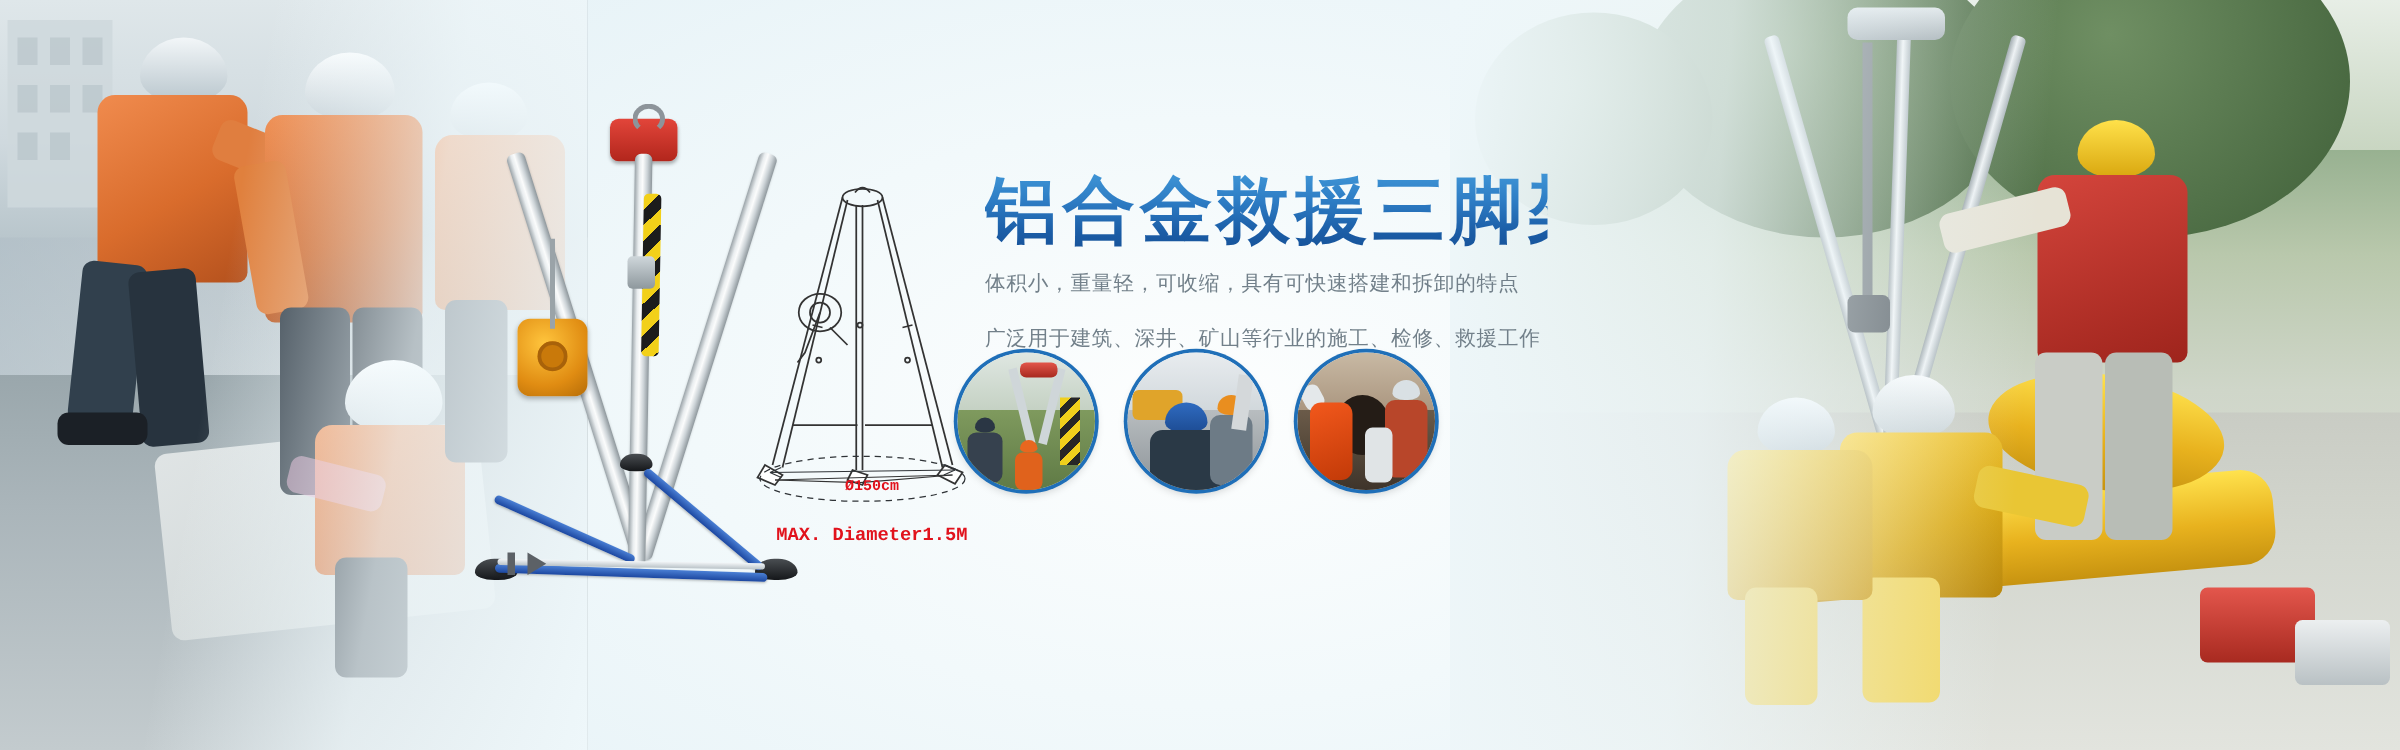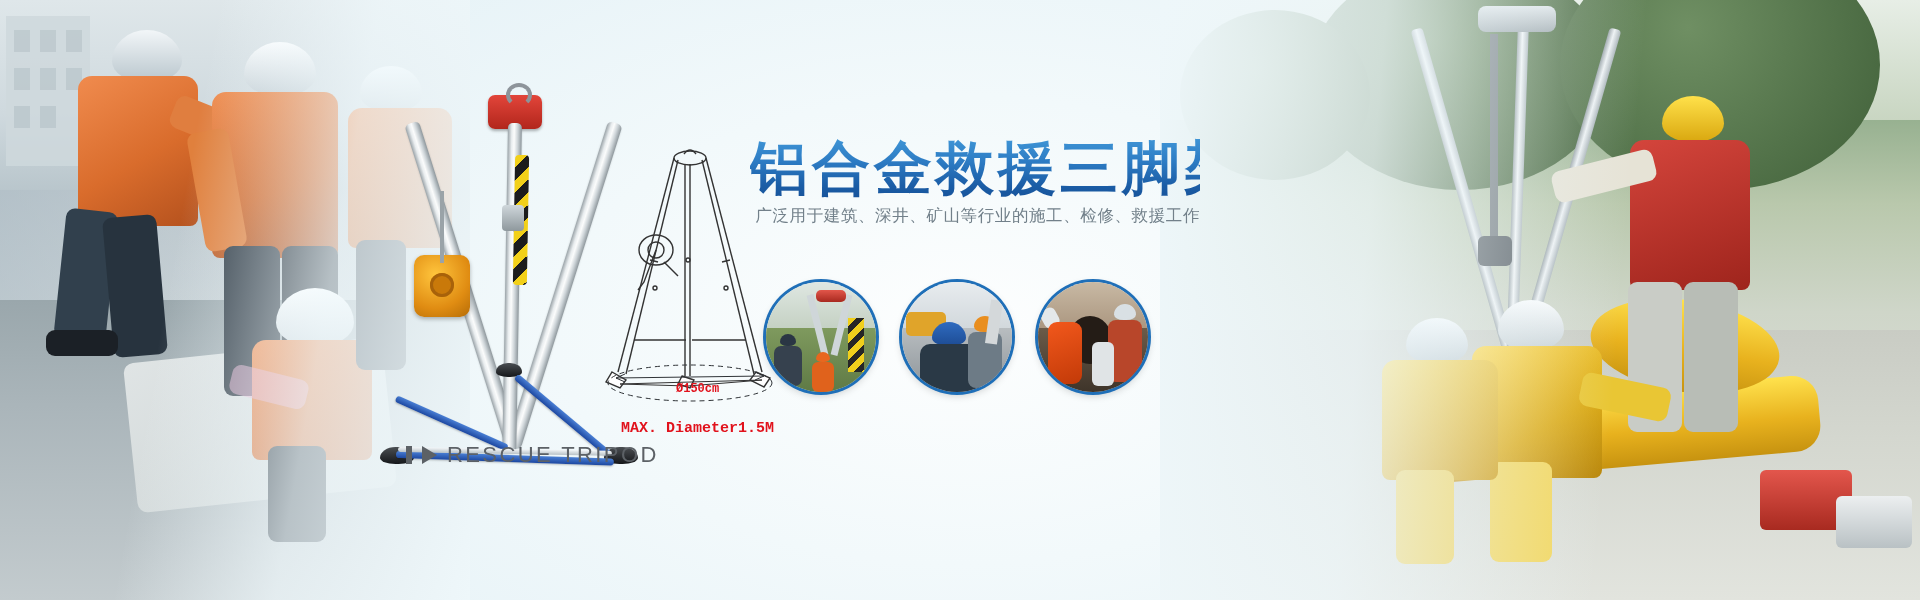--- a/index.html
+++ b/index.html
@@ -97,21 +97,21 @@
   #dia-small{ left:676px; top:382px; font-size:12px; }
   #dia-max  { left:621px; top:420px; font-size:15px;text-align:right; }
 
   
   .caption{position:absolute; left:406px; top:442px; display:flex; align-items:center; gap:10px;}
   .cap-play{width:0;height:0;border-left:15px solid #5c6166;border-top:9px solid transparent;border-bottom:9px solid transparent;}
   .cap-bar{width:6px;height:18px;background:#5c6166;}
   .cap-text{font-size:22px;letter-spacing:2.4px;color:#5c6166;font-family:"Liberation Sans",sans-serif;}
 
   
-  .copy{position:absolute; left:750px; top:138px; width:450px; text-align:right;}
+  .copy{position:absolute; left:788px; top:138px; width:450px; text-align:left;}
   .title{
     font-size:58px; font-weight:700; line-height:1.05; letter-spacing:4px;
     background:linear-gradient(180deg,#3f95d6 0%, #2d7cc4 38%, #1b5da6 78%, #17539a 100%);
     -webkit-background-clip:text; background-clip:text; color:transparent;
     -webkit-text-fill-color:transparent;
     font-family:"DejaVu Sans","Liberation Sans",sans-serif;
     text-shadow:none;
     white-space:nowrap;
   }
   .sub{
@@ -293,26 +293,26 @@
       </g>
     </svg>
   </div>
 
   <div class="dim-text" id="dia-small">Ø150cm</div>
   <div class="dim-text" id="dia-max">MAX. Diameter1.5M</div>
 
   <div class="caption">
     <span class="cap-bar"></span>
     <span class="cap-play"></span>
-    <span class="cap-text">RESCUE TRIPOD</span>
   </div>
 
   <div class="copy">
     <div class="title">铝合金救援三脚架</div>
-    <div class="sub" style="margin-top:2px">广泛用于建筑、深井、矿山等行业的施工、检修、救援工作</div>
+    <div class="sub">体积小，重量轻，可收缩，具有可快速搭建和拆卸的特点</div>
+    <div class="sub" style="margin-top:14px">广泛用于建筑、深井、矿山等行业的施工、检修、救援工作</div>
   </div>
 
   <div class="thumbs">
 
     <div class="thumb">
       <div class="t-sky" style="background:linear-gradient(180deg,#dfe7e2,#c2cfc0)"></div>
       <div class="t-gnd" style="background:linear-gradient(180deg,#7f9a5e,#5f7a45)"></div>
       <div class="t-el" style="left:48px;top:12px;width:7px;height:62px;background:#cfd6d9;transform:rotate(-14deg)"></div>
       <div class="t-el" style="left:72px;top:12px;width:7px;height:62px;background:#cfd6d9;transform:rotate(14deg)"></div>
       <div class="t-el" style="left:50px;top:8px;width:30px;height:12px;border-radius:5px;background:linear-gradient(180deg,#e2564a,#a8291f)"></div>

